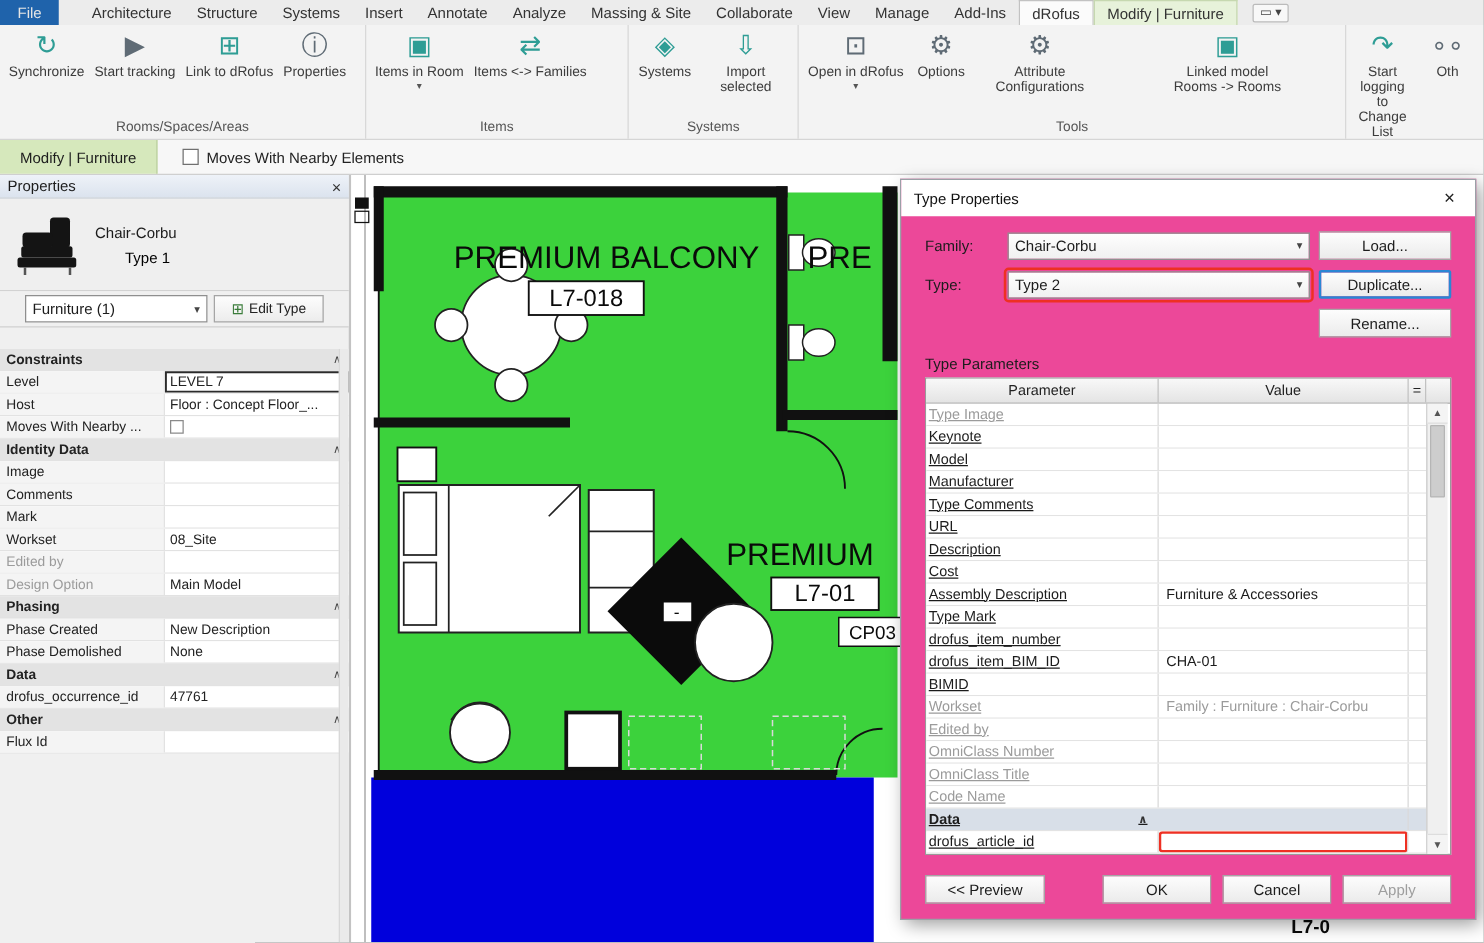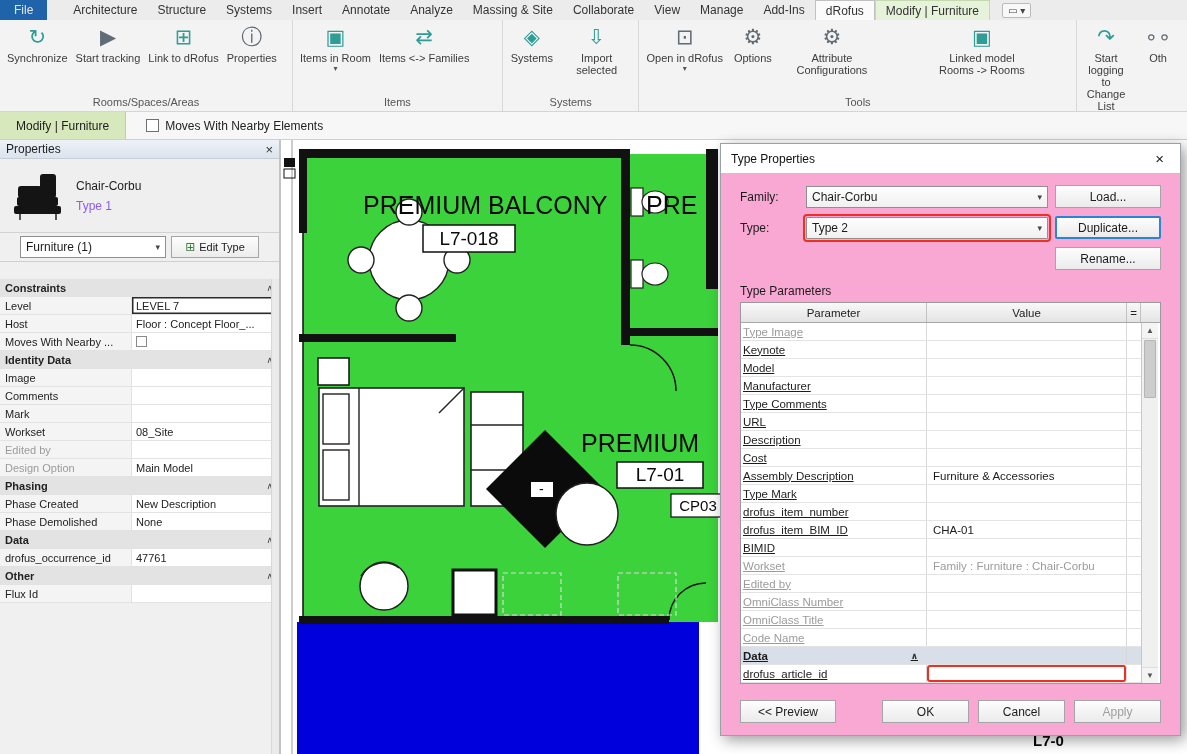--- a/index.html
+++ b/index.html
@@ -42,21 +42,21 @@
   
   .workspace { display: flex; height: 614px; }
 
   
   .props { width: 281px; background: #f0f0f0; border-right: 2px solid #c3c3c3; display: flex; flex-direction: column; font-size: 11px; }
   .props-header { height: 19px; background: linear-gradient(#eef2f8, #dbe3ee); border-bottom: 1px solid #c6cdd6;
                   display: flex; align-items: center; padding: 0 6px; font-size: 12px; color: #1d1d1d; }
   .props-header .x { margin-left: auto; font-size: 13px; color: #333; cursor: default; }
   .preview { height: 74px; background: #efefef; border-bottom: 1px solid #d2d2d2; display: flex; align-items: center; gap: 10px; padding: 6px 10px; }
   .ptext .l1 { font-size: 12px; color: #1c1c1c; }
-  .ptext .l2 { font-size: 12px; color: #8b5cf6; margin-top: 6px; }
+  .ptext .l2 { font-size: 12px; color: #000000; margin-top: 6px; margin-left: 24px; }
   .selrow { display: flex; gap: 5px; padding: 3px 20px; border-bottom: 1px solid #cfcfcf; background: #f0f0f0; }
   .combo { display: flex; align-items: center; background: #fff; border: 1px solid #8f8f8f; height: 22px; padding: 0 5px; font-size: 12px; color: #1c1c1c; }
   .selrow .combo { flex: 1; }
   .combo .arr { margin-left: auto; font-size: 9px; color: #444; padding-left: 6px; }
   .etbtn { width: 88px; height: 22px; border: 1px solid #a5a5a5; background: linear-gradient(#fdfdfd, #ececec);
            font-size: 11px; color: #222; display: flex; align-items: center; justify-content: center; gap: 4px; font-family: inherit; }
   .etbtn .ic { color: #3a7c3a; font-size: 12px; }
   .prows { flex: 1; background: #f0f0f0; position: relative; overflow: hidden; margin-top: 17px; }
   .prow { display: flex; height: 18px; border-bottom: 1px solid #e2e2e2; align-items: stretch; background: #fff; }
   .plabel { width: 132px; background: #f4f4f4; border-right: 1px solid #e2e2e2; display: flex; align-items: center;
@@ -76,21 +76,21 @@
   .canvas { flex: 1; position: relative; background: #fff; overflow: hidden; }
   .plan { position: absolute; inset: 0; width: 904px; height: 614px; }
   .plan text { font-family: "Liberation Sans", "DejaVu Sans", sans-serif; fill: #0a0a0a; }
   .room-name { font-size: 25px; }
   .room-tag { font-size: 19px; }
   .eq-tag { font-size: 15px; }
   .corner-tag { font-size: 15px; fill: #0000cc; font-weight: bold; }
   .marker-minus { font-size: 14px; }
 
   
-  .dialog { position: absolute; left: 720px; top: 143px; width: 461px; height: 593px; background: #f9a8d4;
+  .dialog { position: absolute; left: 720px; top: 143px; width: 461px; height: 593px; background: #ec4899;
             border: 1px solid #9aa0a6; box-shadow: 4px 4px 14px rgba(0,0,0,.4); z-index: 10; display: flex; flex-direction: column; }
   .dlg-title { height: 29px; background: #ffffff; display: flex; align-items: center; padding: 0 10px; font-size: 12px; color: #111; }
   .dlg-close { margin-left: auto; font-size: 15px; color: #222; padding: 0 6px; cursor: default; }
   .dlg-body { flex: 1; padding: 12px 19px 12px; display: flex; flex-direction: column; font-size: 12px; }
   .frow { display: flex; align-items: center; margin-bottom: 8px; }
   .flabel { width: 66px; color: #1c1c1c; }
   .frow .combo { width: 242px; height: 22px; background: linear-gradient(#fefefe, #f0f0f0); }
   .combo.red-ring { outline: 2px solid var(--highlight-red); outline-offset: 1px; border-radius: 1px; }
   .dbtn { height: 23px; border: 1px solid #a5a5a5; background: linear-gradient(#fdfdfd, #ebebeb); font-size: 12px; color: #1c1c1c;
           font-family: Liberation Sans, sans-serif; cursor: default; }

